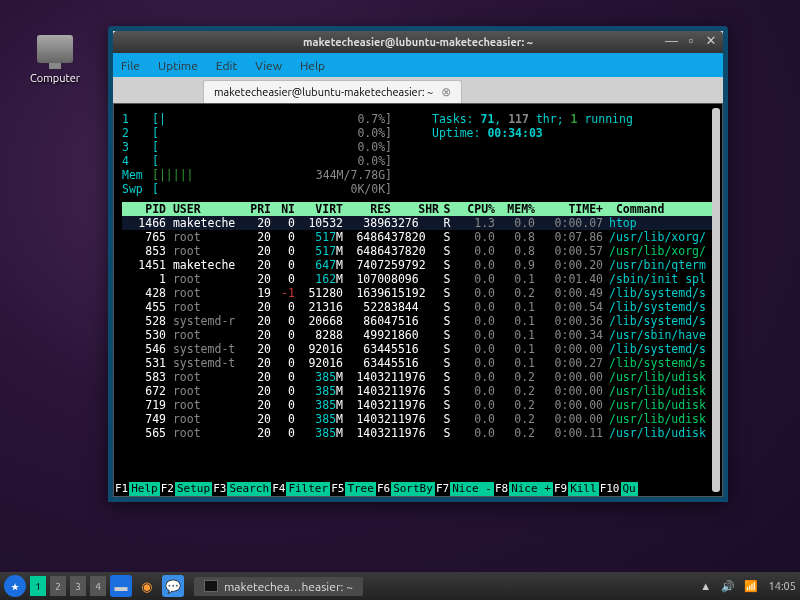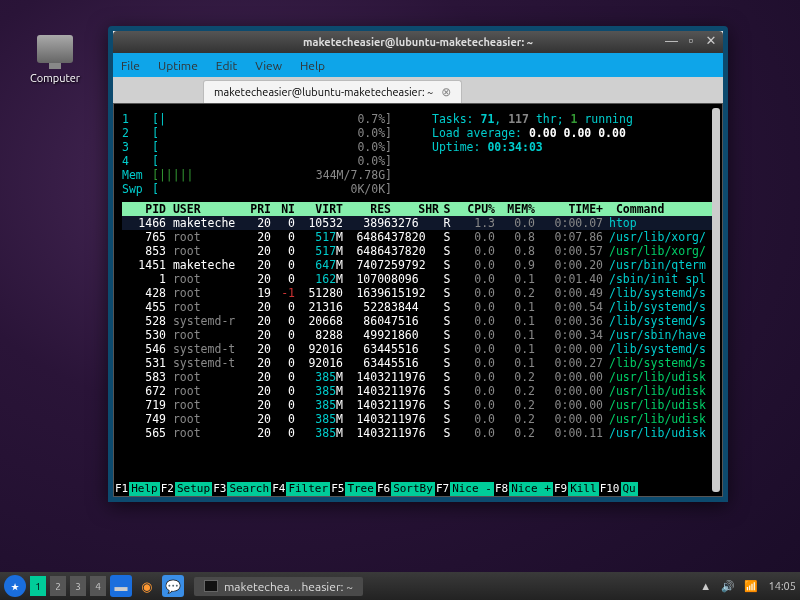--- a/index.html
+++ b/index.html
@@ -178,21 +178,20 @@
               <span class="pct">344M/7.78G]</span>
             </div>
             <div class="cpu-row">
               <span class="cpu-lbl">Swp</span>
               <span class="bar">[</span>
               <span class="pct">0K/0K]</span>
             </div>
           </div>
           <div class="sys">
             <div><span class="lbl">Tasks: </span><span class="n1">71</span><span class="lbl">, </span><span class="n2">117</span> <span class="lbl">thr; </span><span class="n3">1</span> <span class="lbl">running</span></div>
-            <div><span class="lbl">Load average: </span><span class="la">0.00 0.00 0.00</span></div>
             <div><span class="lbl">Uptime: </span><span class="n1">00:34:03</span></div>
           </div>
         </div>
         <div style="height:6px"></div>
       </div>
     <div class="header-row">
       <span class="hc" style="width:42px;text-align:right">  PID</span>
       <span class="hc" style="width:75px"> USER</span>
       <span class="hc" style="width:30px;text-align:right">PRI</span>
       <span class="hc" style="width:24px;text-align:right"> NI</span>

